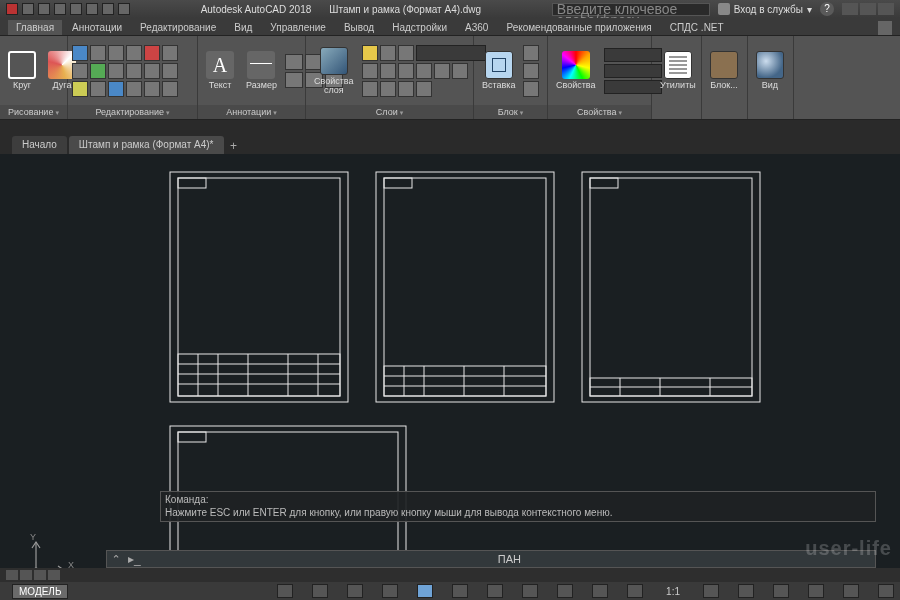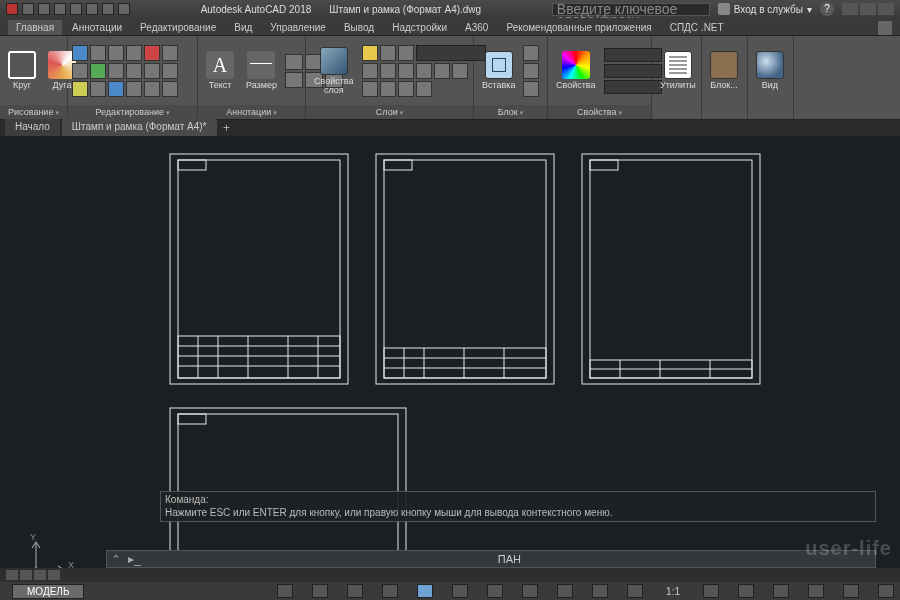--- a/index.html
+++ b/index.html
@@ -62,21 +62,21 @@
   .block-side .bs { width: 16px; height: 16px; background: #777; border: 1px solid #333; }
   .icon-wheel { width: 28px; height: 28px; border-radius: 14px; background: conic-gradient(red,orange,yellow,lime,cyan,blue,magenta,red); }
   .prop-side { display: grid; grid-template-columns: 58px; grid-auto-rows: 14px; gap: 2px; }
   .prop-side .ps { width: 58px; height: 14px; background: #3a3a3a; border: 1px solid #222; }
   .icon-util { width: 28px; height: 28px; background: #fff; border: 1px solid #333; position: relative; }
   .icon-util::after { content: ""; position: absolute; left: 4px; top: 4px; right: 4px; bottom: 4px; background: repeating-linear-gradient(#999,#999 2px,#fff 2px,#fff 4px); }
   .icon-clip { width: 28px; height: 28px; background: #8a7050; border: 1px solid #333; }
   .icon-view { width: 28px; height: 28px; border-radius: 4px; background: radial-gradient(circle at 35% 35%, #cde, #468 70%); border: 1px solid #333; }
 
   
-  .filetabs { height: 16px; background: #2a2a2a; display: flex; align-items: flex-end; padding-left: 5px; gap: 2px; }
+  .filetabs { height: 34px; background: #2a2a2a; display: flex; align-items: flex-end; padding-left: 12px; gap: 2px; }
   .filetabs .ftab { height: 18px; padding: 0 10px; background: #3d3d3d; color: #ccc; font-size: 10px; line-height: 18px; border-radius: 3px 3px 0 0; cursor: pointer; }
   .filetabs .ftab.active { background: #4a4a4a; }
   .filetabs .fplus { width: 16px; height: 16px; color: #aaa; text-align: center; line-height: 16px; font-size: 12px; cursor: pointer; }
 
   
   .model { flex: 1; background: #1a1f22; position: relative; overflow: hidden; }
   .model svg { position: absolute; inset: 0; }
   .ucs { position: absolute; left: 28px; bottom: 64px; color: #888; font-size: 9px; }
   .ucs svg { width: 42px; height: 42px; }
 
@@ -90,21 +90,21 @@
   
   .layoutstrip { position: absolute; left: 0; right: 0; bottom: 18px; height: 14px; background: #2e2e2e; display: flex; align-items: center; font-size: 9px; color: #aaa; }
   .layoutstrip .lsicons { display: flex; gap: 2px; padding: 0 6px; }
   .layoutstrip .lsicons span { width: 12px; height: 10px; background: #555; display: inline-block; }
 
   
   .status { position: absolute; left: 0; right: 0; bottom: 0; height: 18px; background: #3a3a3a; display: flex; align-items: center; font-size: 10px; color: #ccc; padding: 0 6px; gap: 6px; }
   .status .siconrow { margin-left: auto; display: flex; gap: 19px; align-items: center; }
   .status .sicon { width: 16px; height: 14px; background: #555; border: 1px solid #222; cursor: pointer; }
   .status .sicon.on { background: #6fa3d6; }
-  .status .model-lbl { background: #6a6a6a; padding: 1px 14px; color: #fff; margin-left: 6px; border: 1px solid #222; text-align: right; }
+  .status .model-lbl { background: #6a6a6a; padding: 1px 6px; color: #fff; margin-left: 6px; border: 1px solid #222; text-align: right; }
 </style>
 </head>
 <body>
 
 <div class="app">
 
   <div class="titlebar">
     <div class="qat">
       <span class="qicon qred"></span>
       <span class="qicon"></span>

